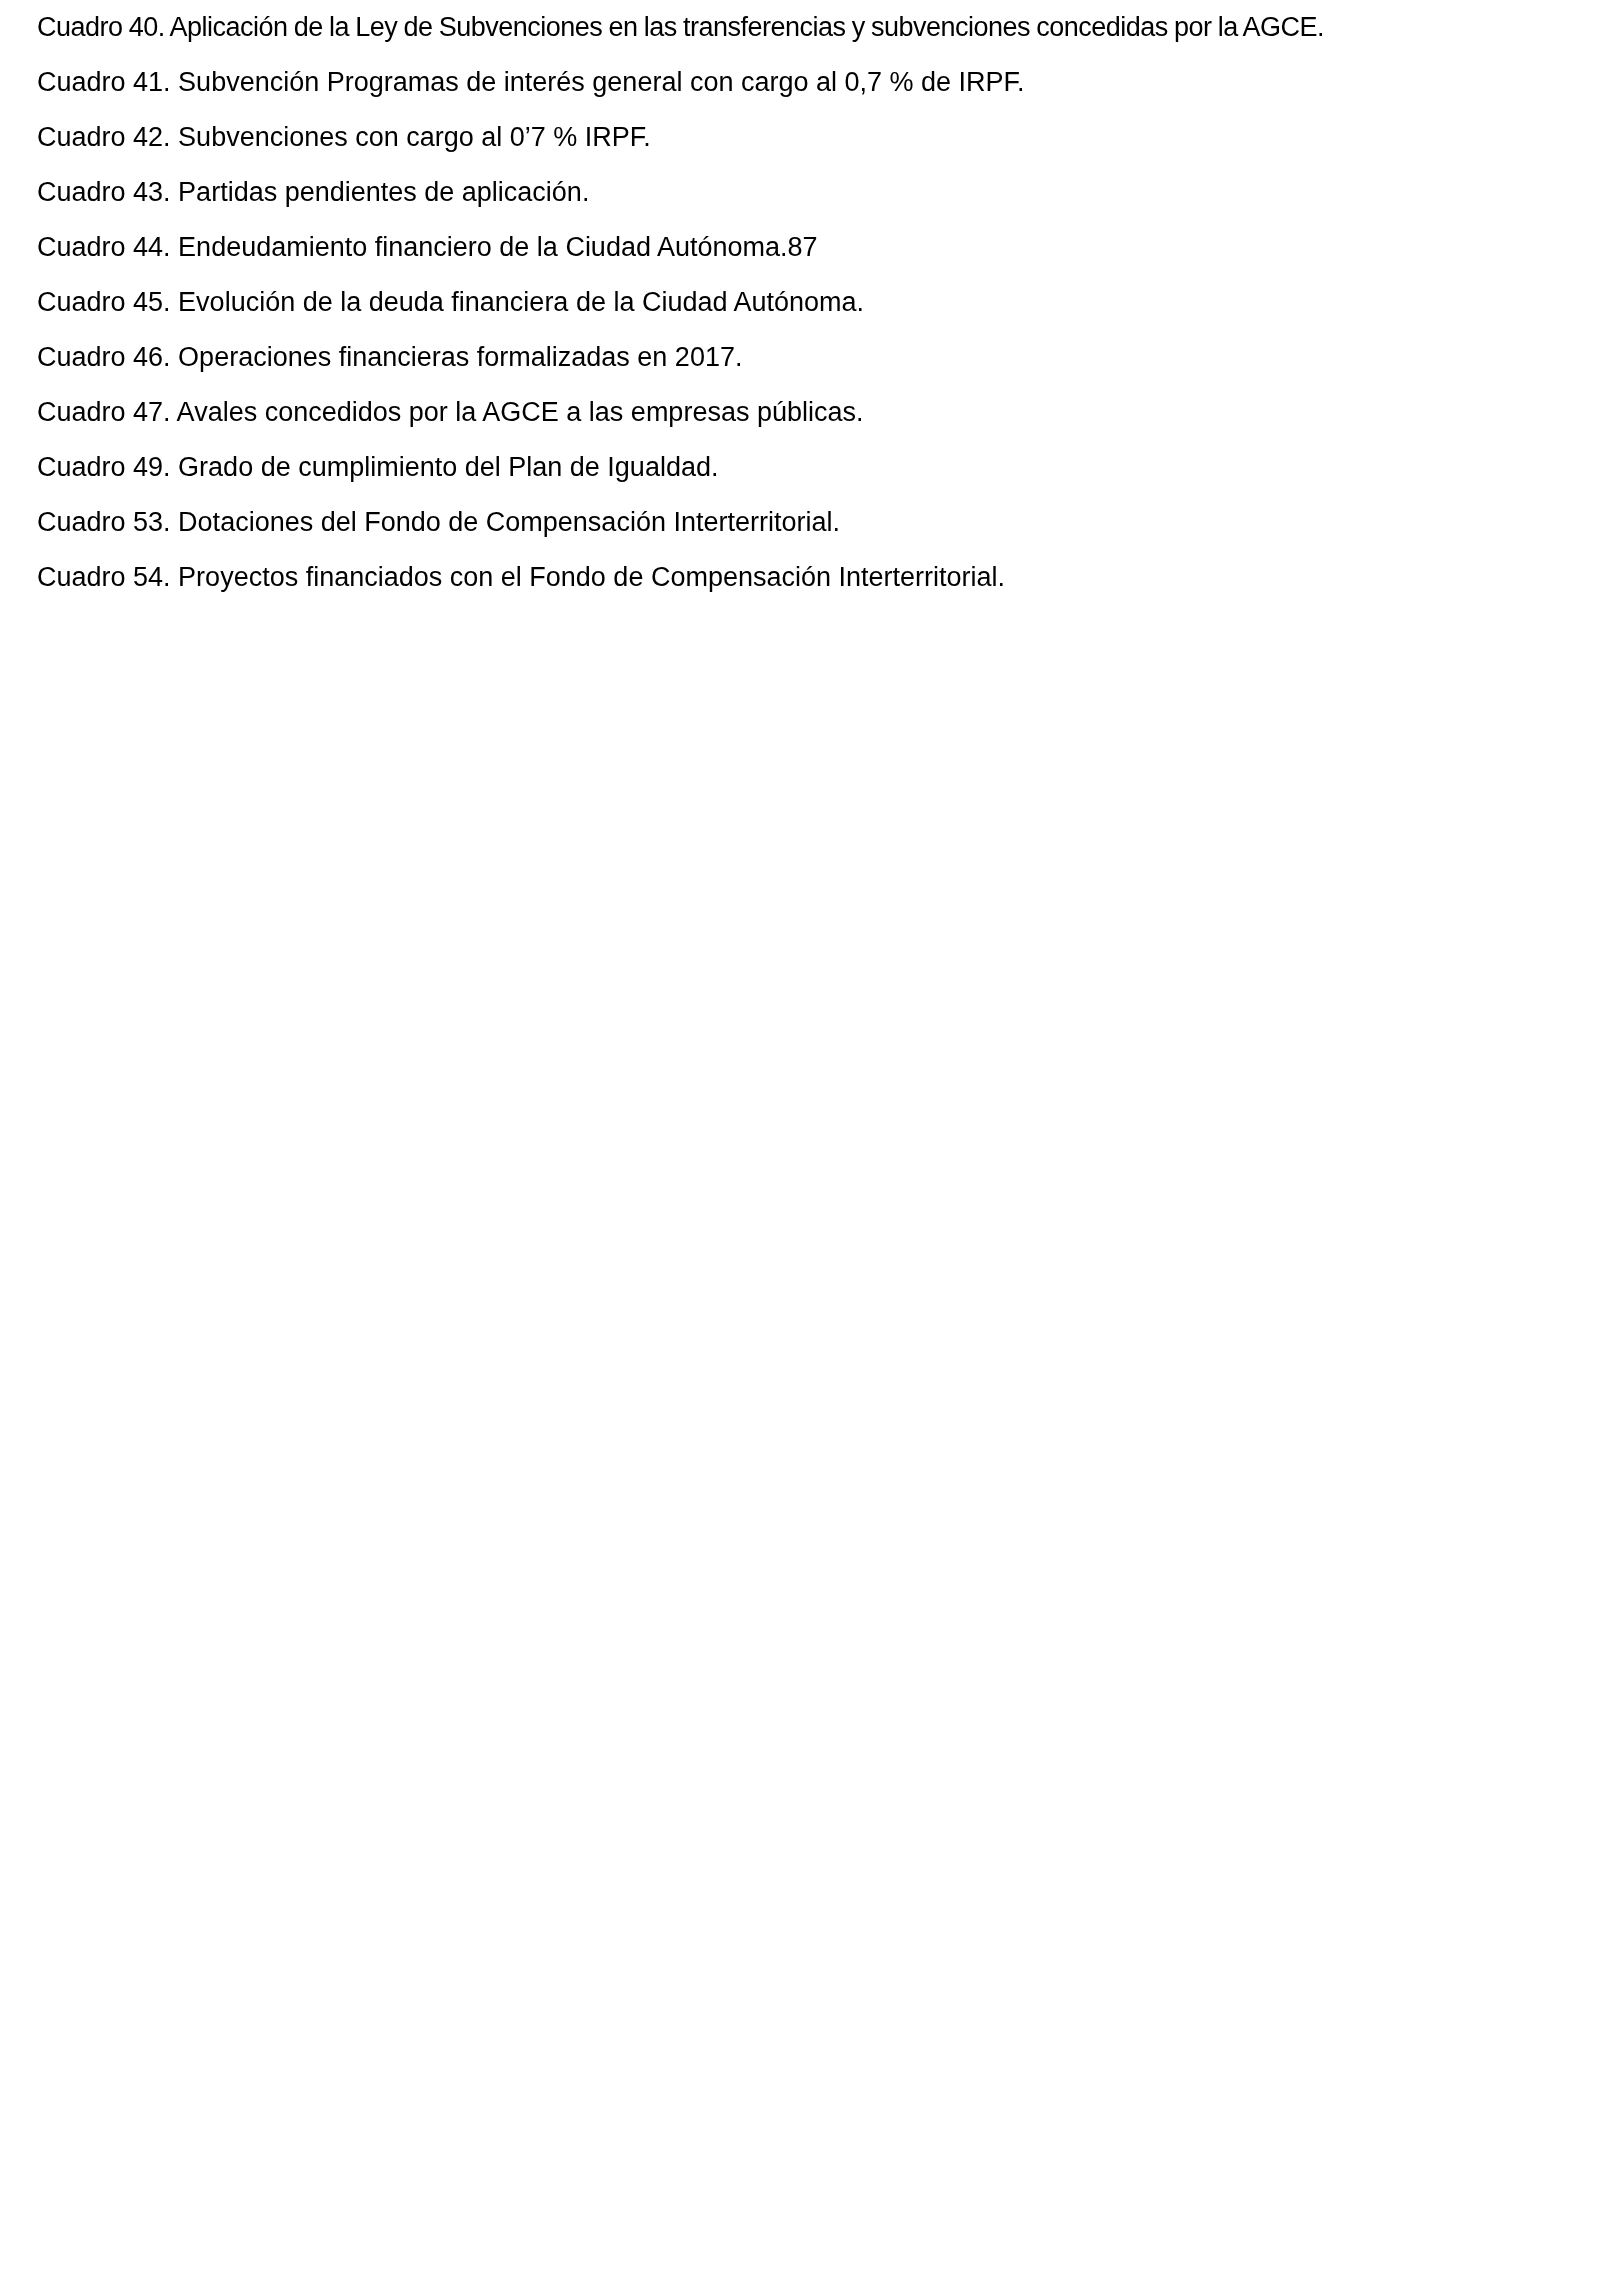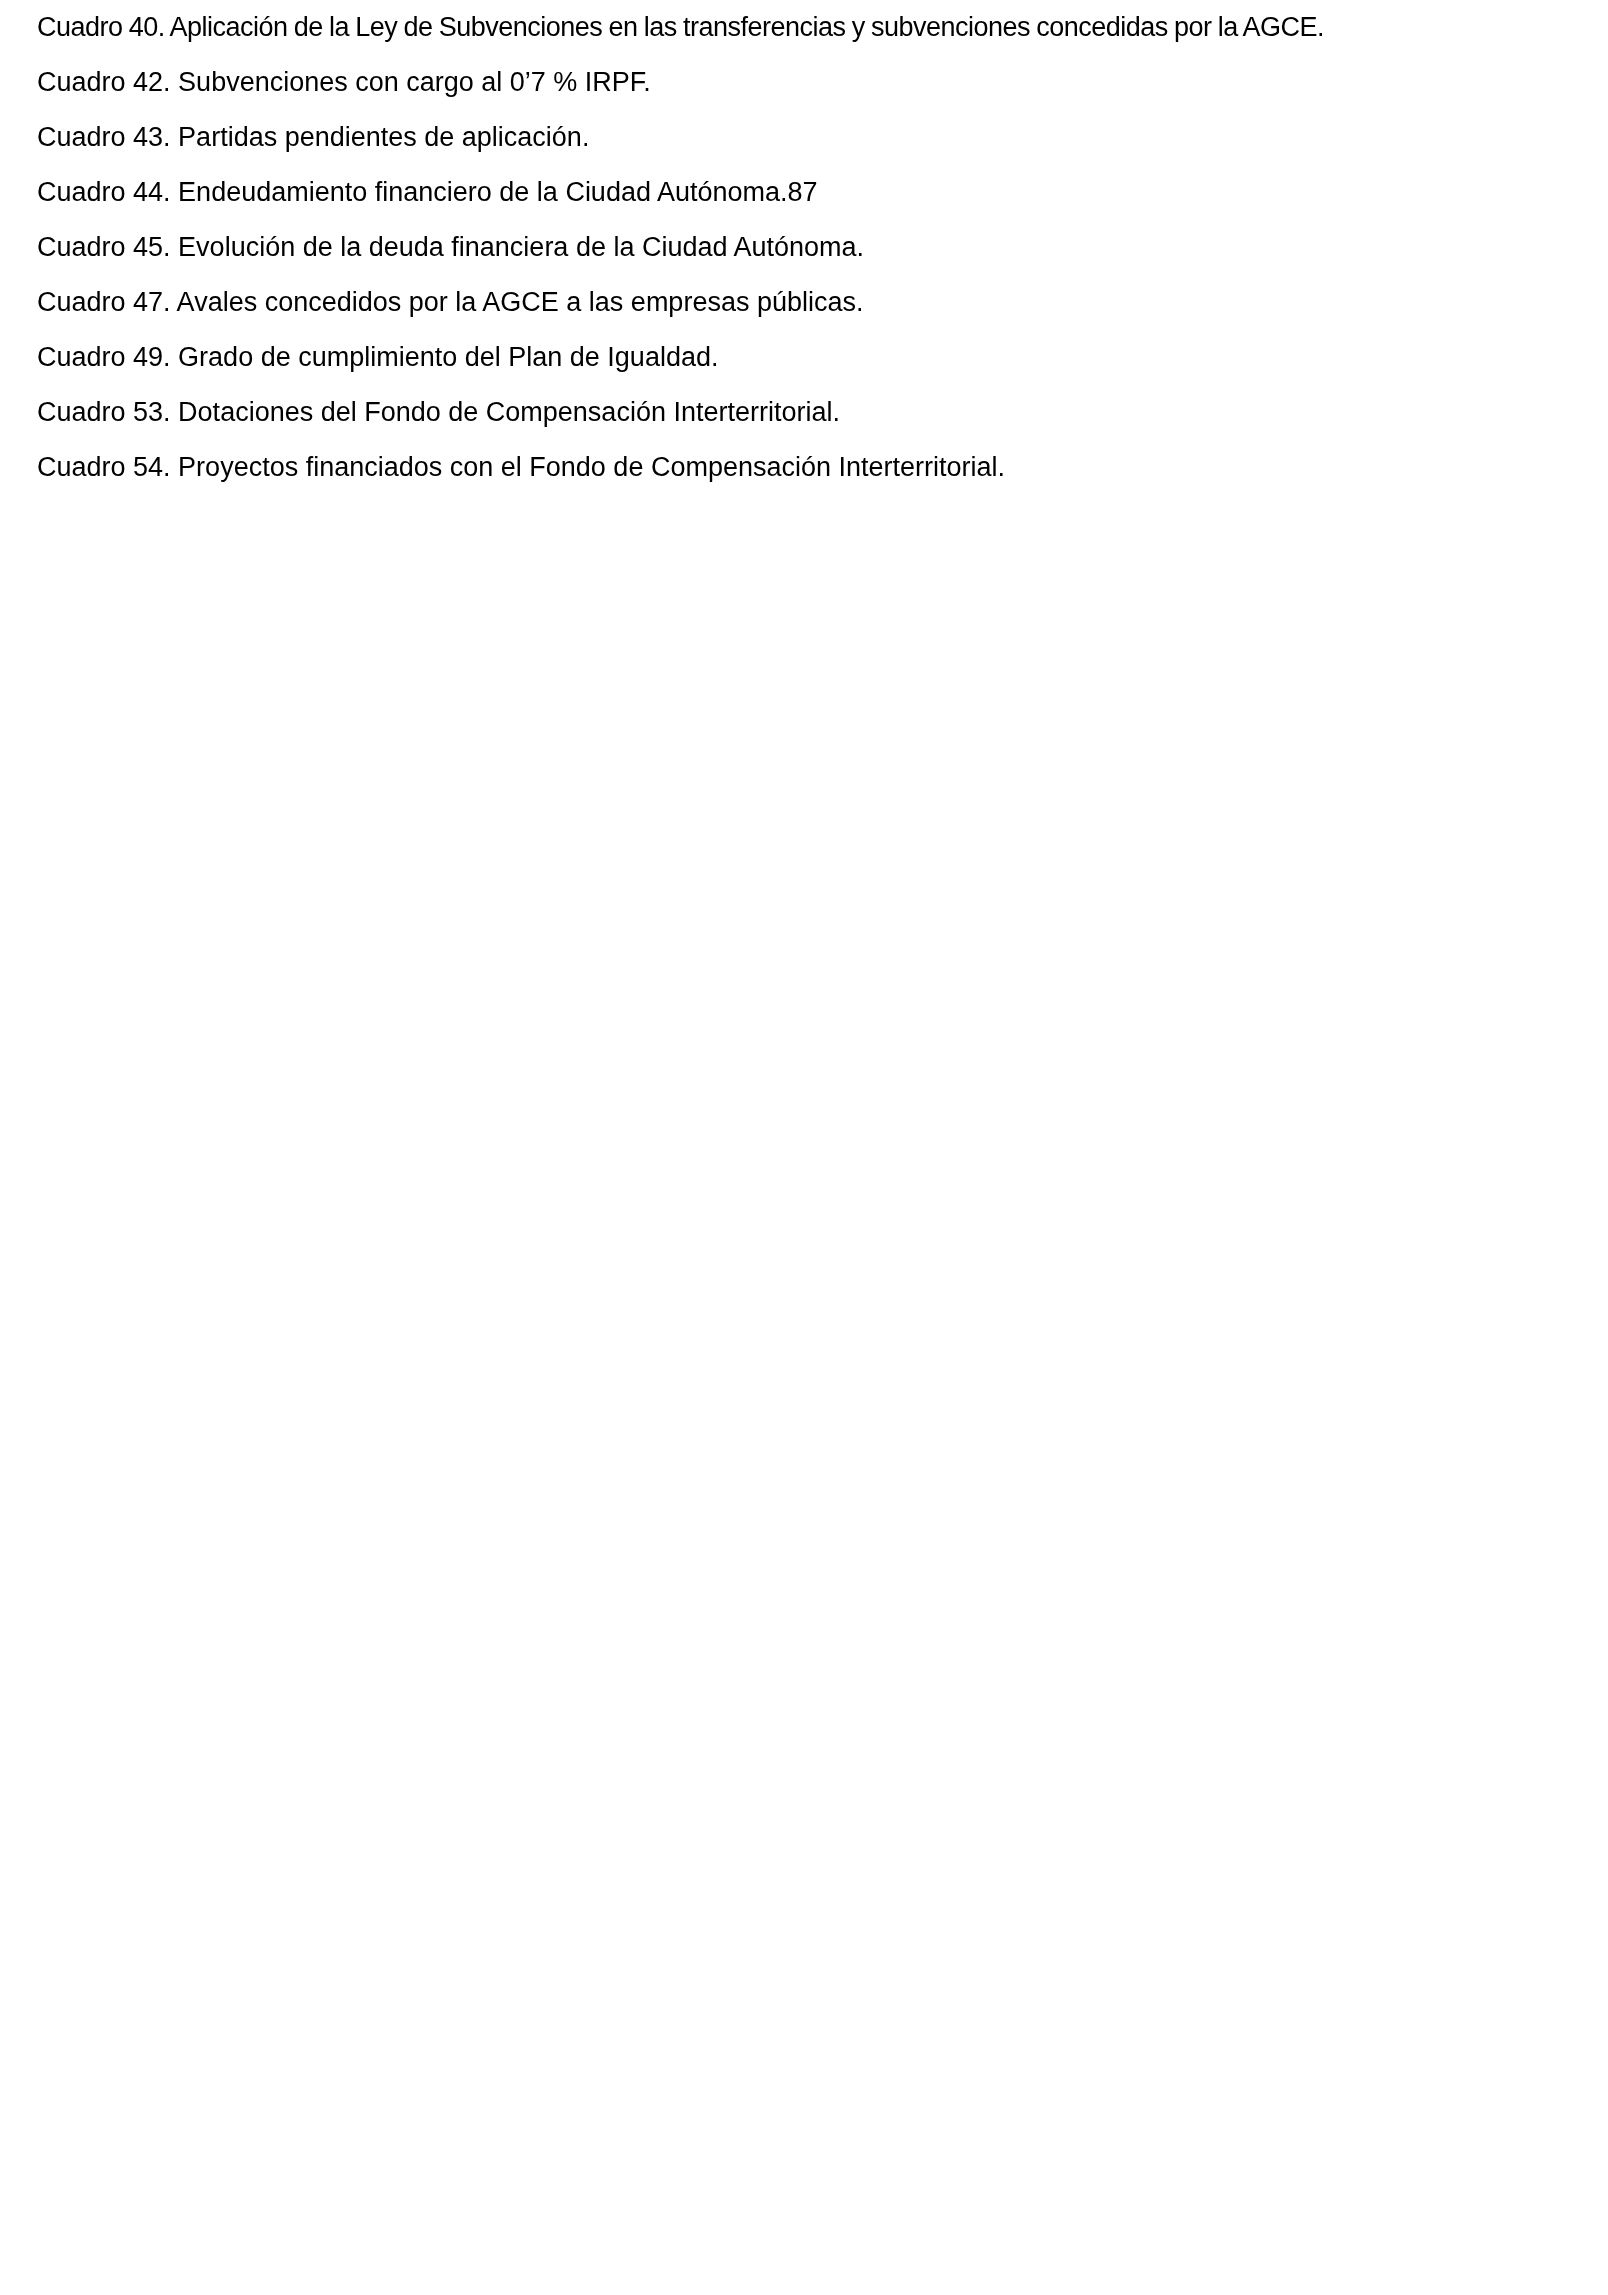--- a/index.html
+++ b/index.html
@@ -33,22 +33,24 @@
     .toc-entry.condensed {
       letter-spacing: -0.5px;
       word-spacing: -0.8px;
     }
   </style>
 </head>
 <body>
 
 <ul class="toc-list">
   <li class="toc-entry condensed"><span>Cuadro 40.</span> <span>Aplicación de la Ley de Subvenciones en las transferencias y subvenciones concedidas por la AGCE.</span></li>
+  <li class="toc-entry"><span>Cuadro 41.</span> <span>Subvención Programas de interés general con cargo al 0,7 % de IRPF.</span></li>
   <li class="toc-entry"><span>Cuadro 42.</span> <span>Subvenciones con cargo al 0’7 % IRPF.</span></li>
   <li class="toc-entry"><span>Cuadro 43.</span> <span>Partidas pendientes de aplicación.</span></li>
   <li class="toc-entry"><span>Cuadro 44.</span> <span>Endeudamiento financiero de la Ciudad Autónoma.87</span></li>
   <li class="toc-entry"><span>Cuadro 45.</span> <span>Evolución de la deuda financiera de la Ciudad Autónoma.</span></li>
+  <li class="toc-entry"><span>Cuadro 46.</span> <span>Operaciones financieras formalizadas en 2017.</span></li>
   <li class="toc-entry"><span>Cuadro 47.</span> <span>Avales concedidos por la AGCE a las empresas públicas.</span></li>
   <li class="toc-entry"><span>Cuadro 49.</span> <span>Grado de cumplimiento del Plan de Igualdad.</span></li>
   <li class="toc-entry"><span>Cuadro 53.</span> <span>Dotaciones del Fondo de Compensación Interterritorial.</span></li>
   <li class="toc-entry"><span>Cuadro 54.</span> <span>Proyectos financiados con el Fondo de Compensación Interterritorial.</span></li>
 </ul>
 
 
 </body></html>

